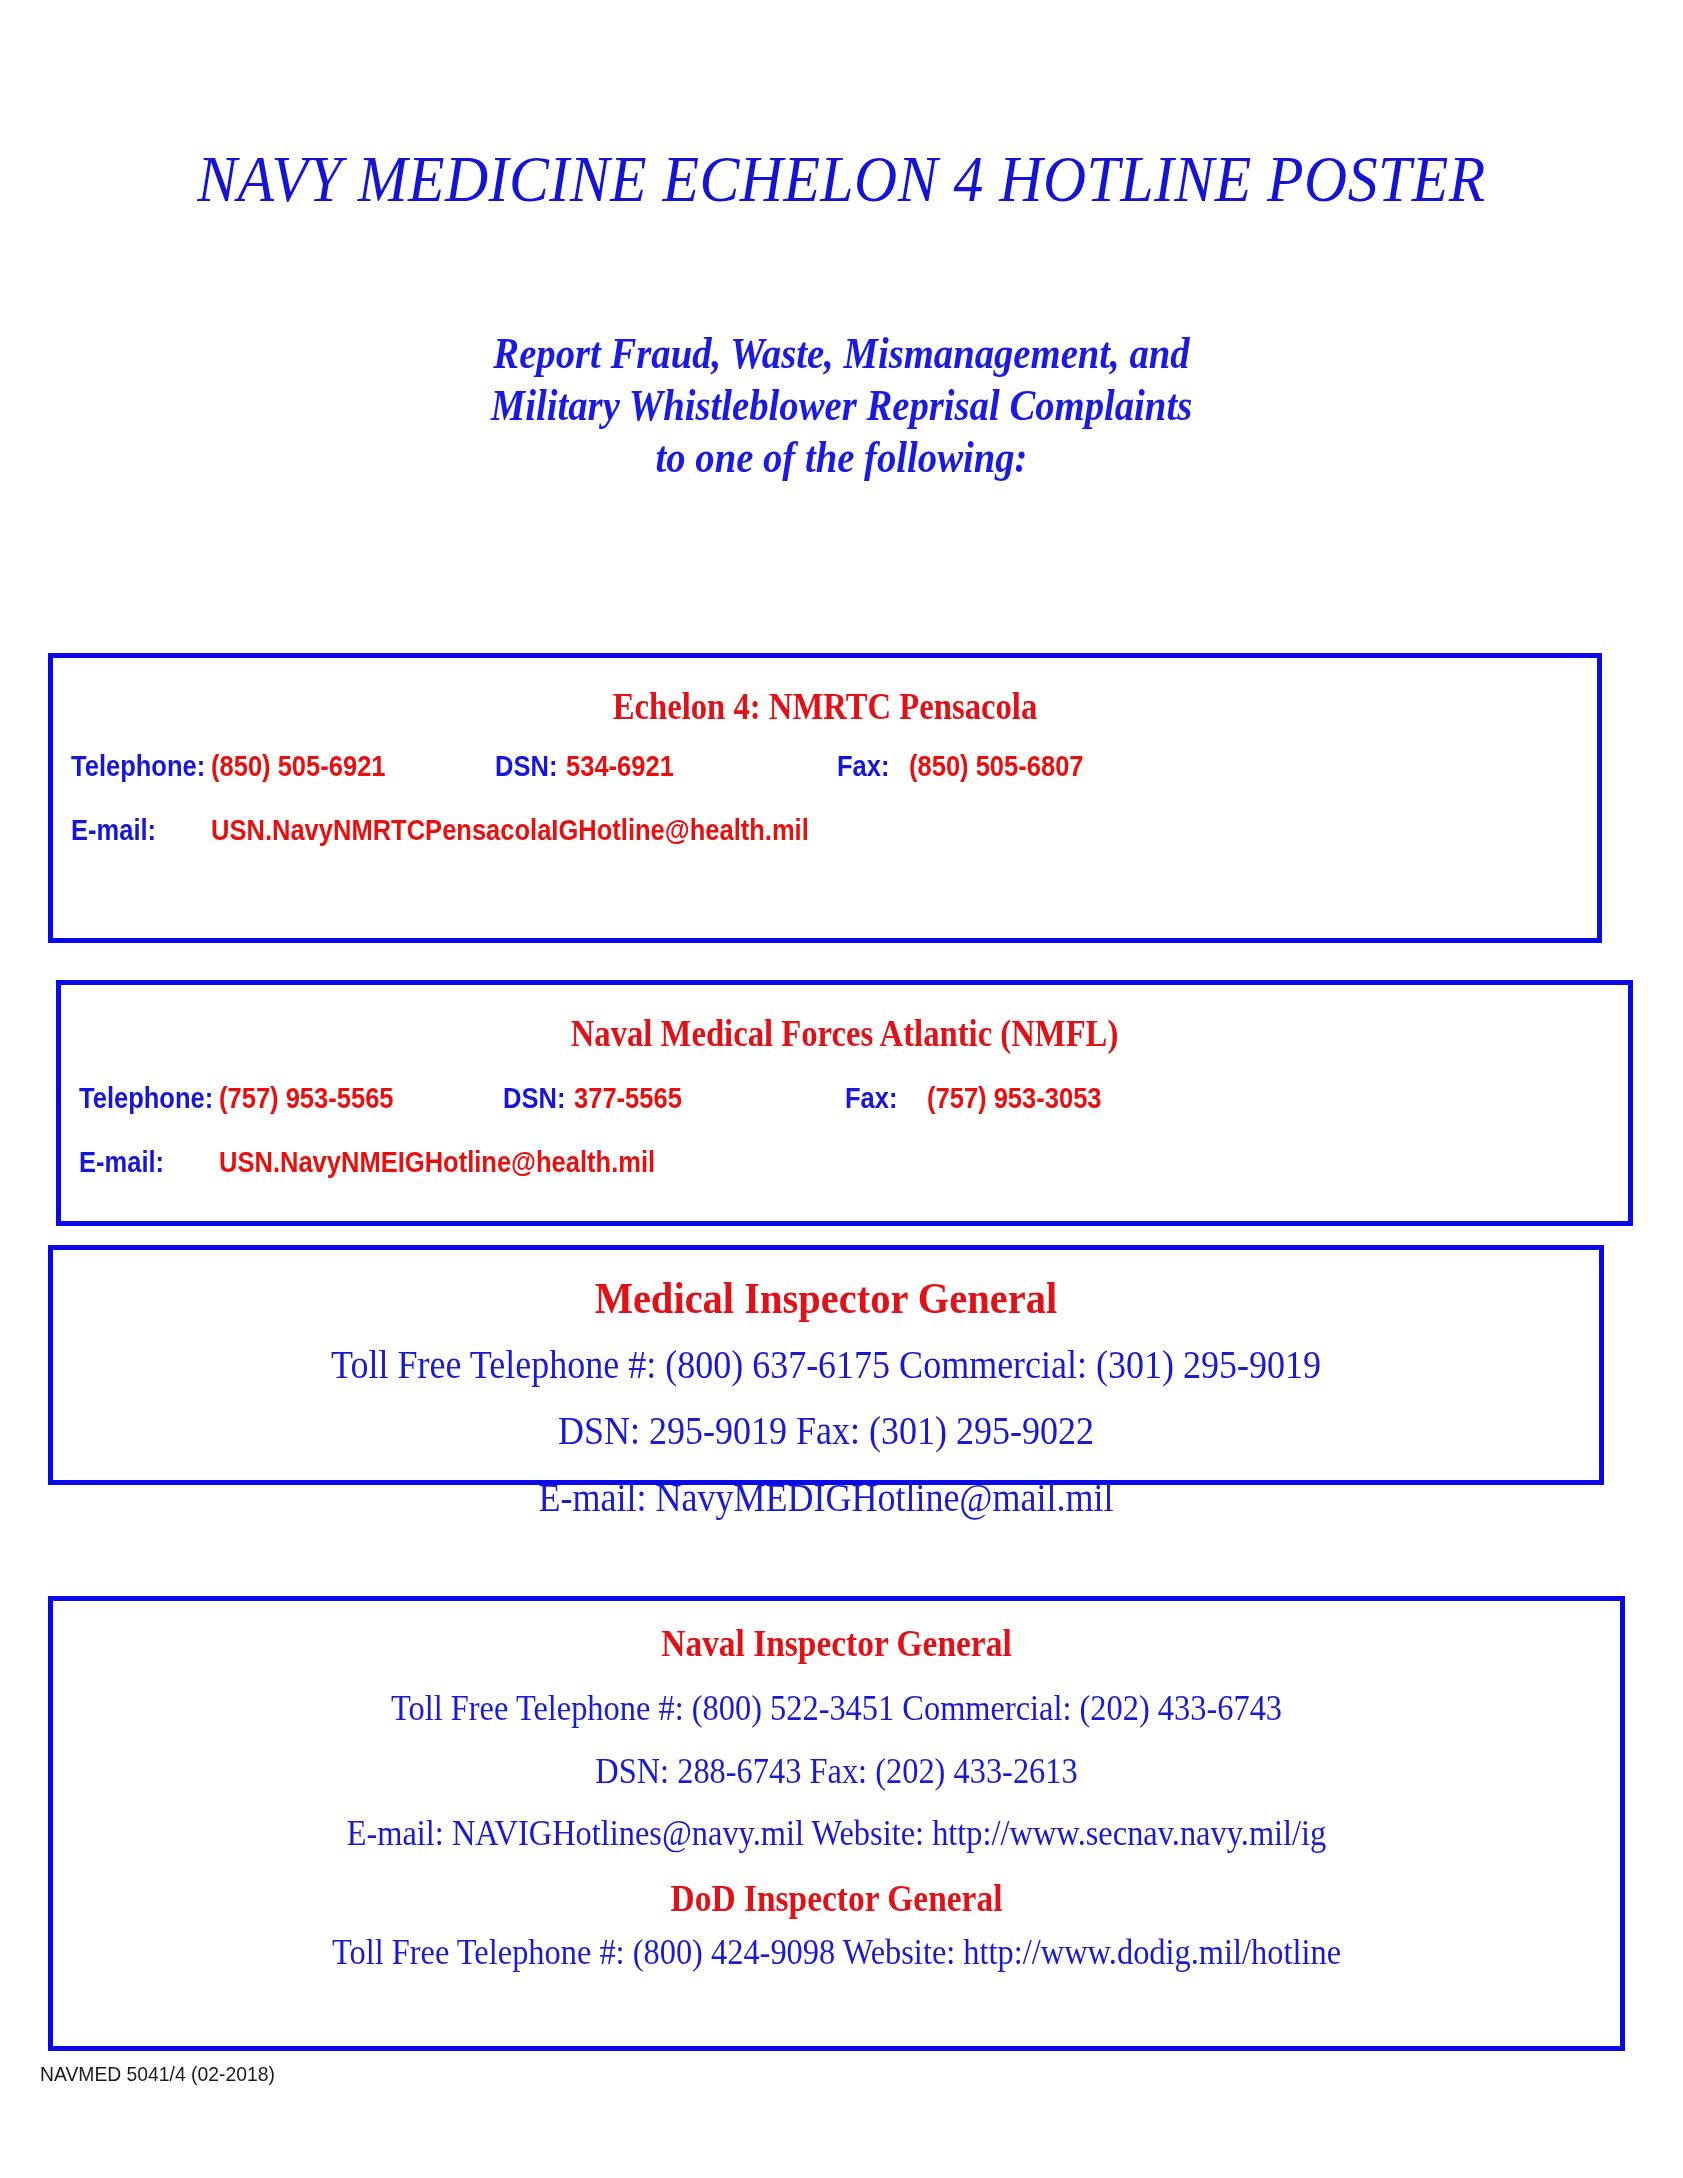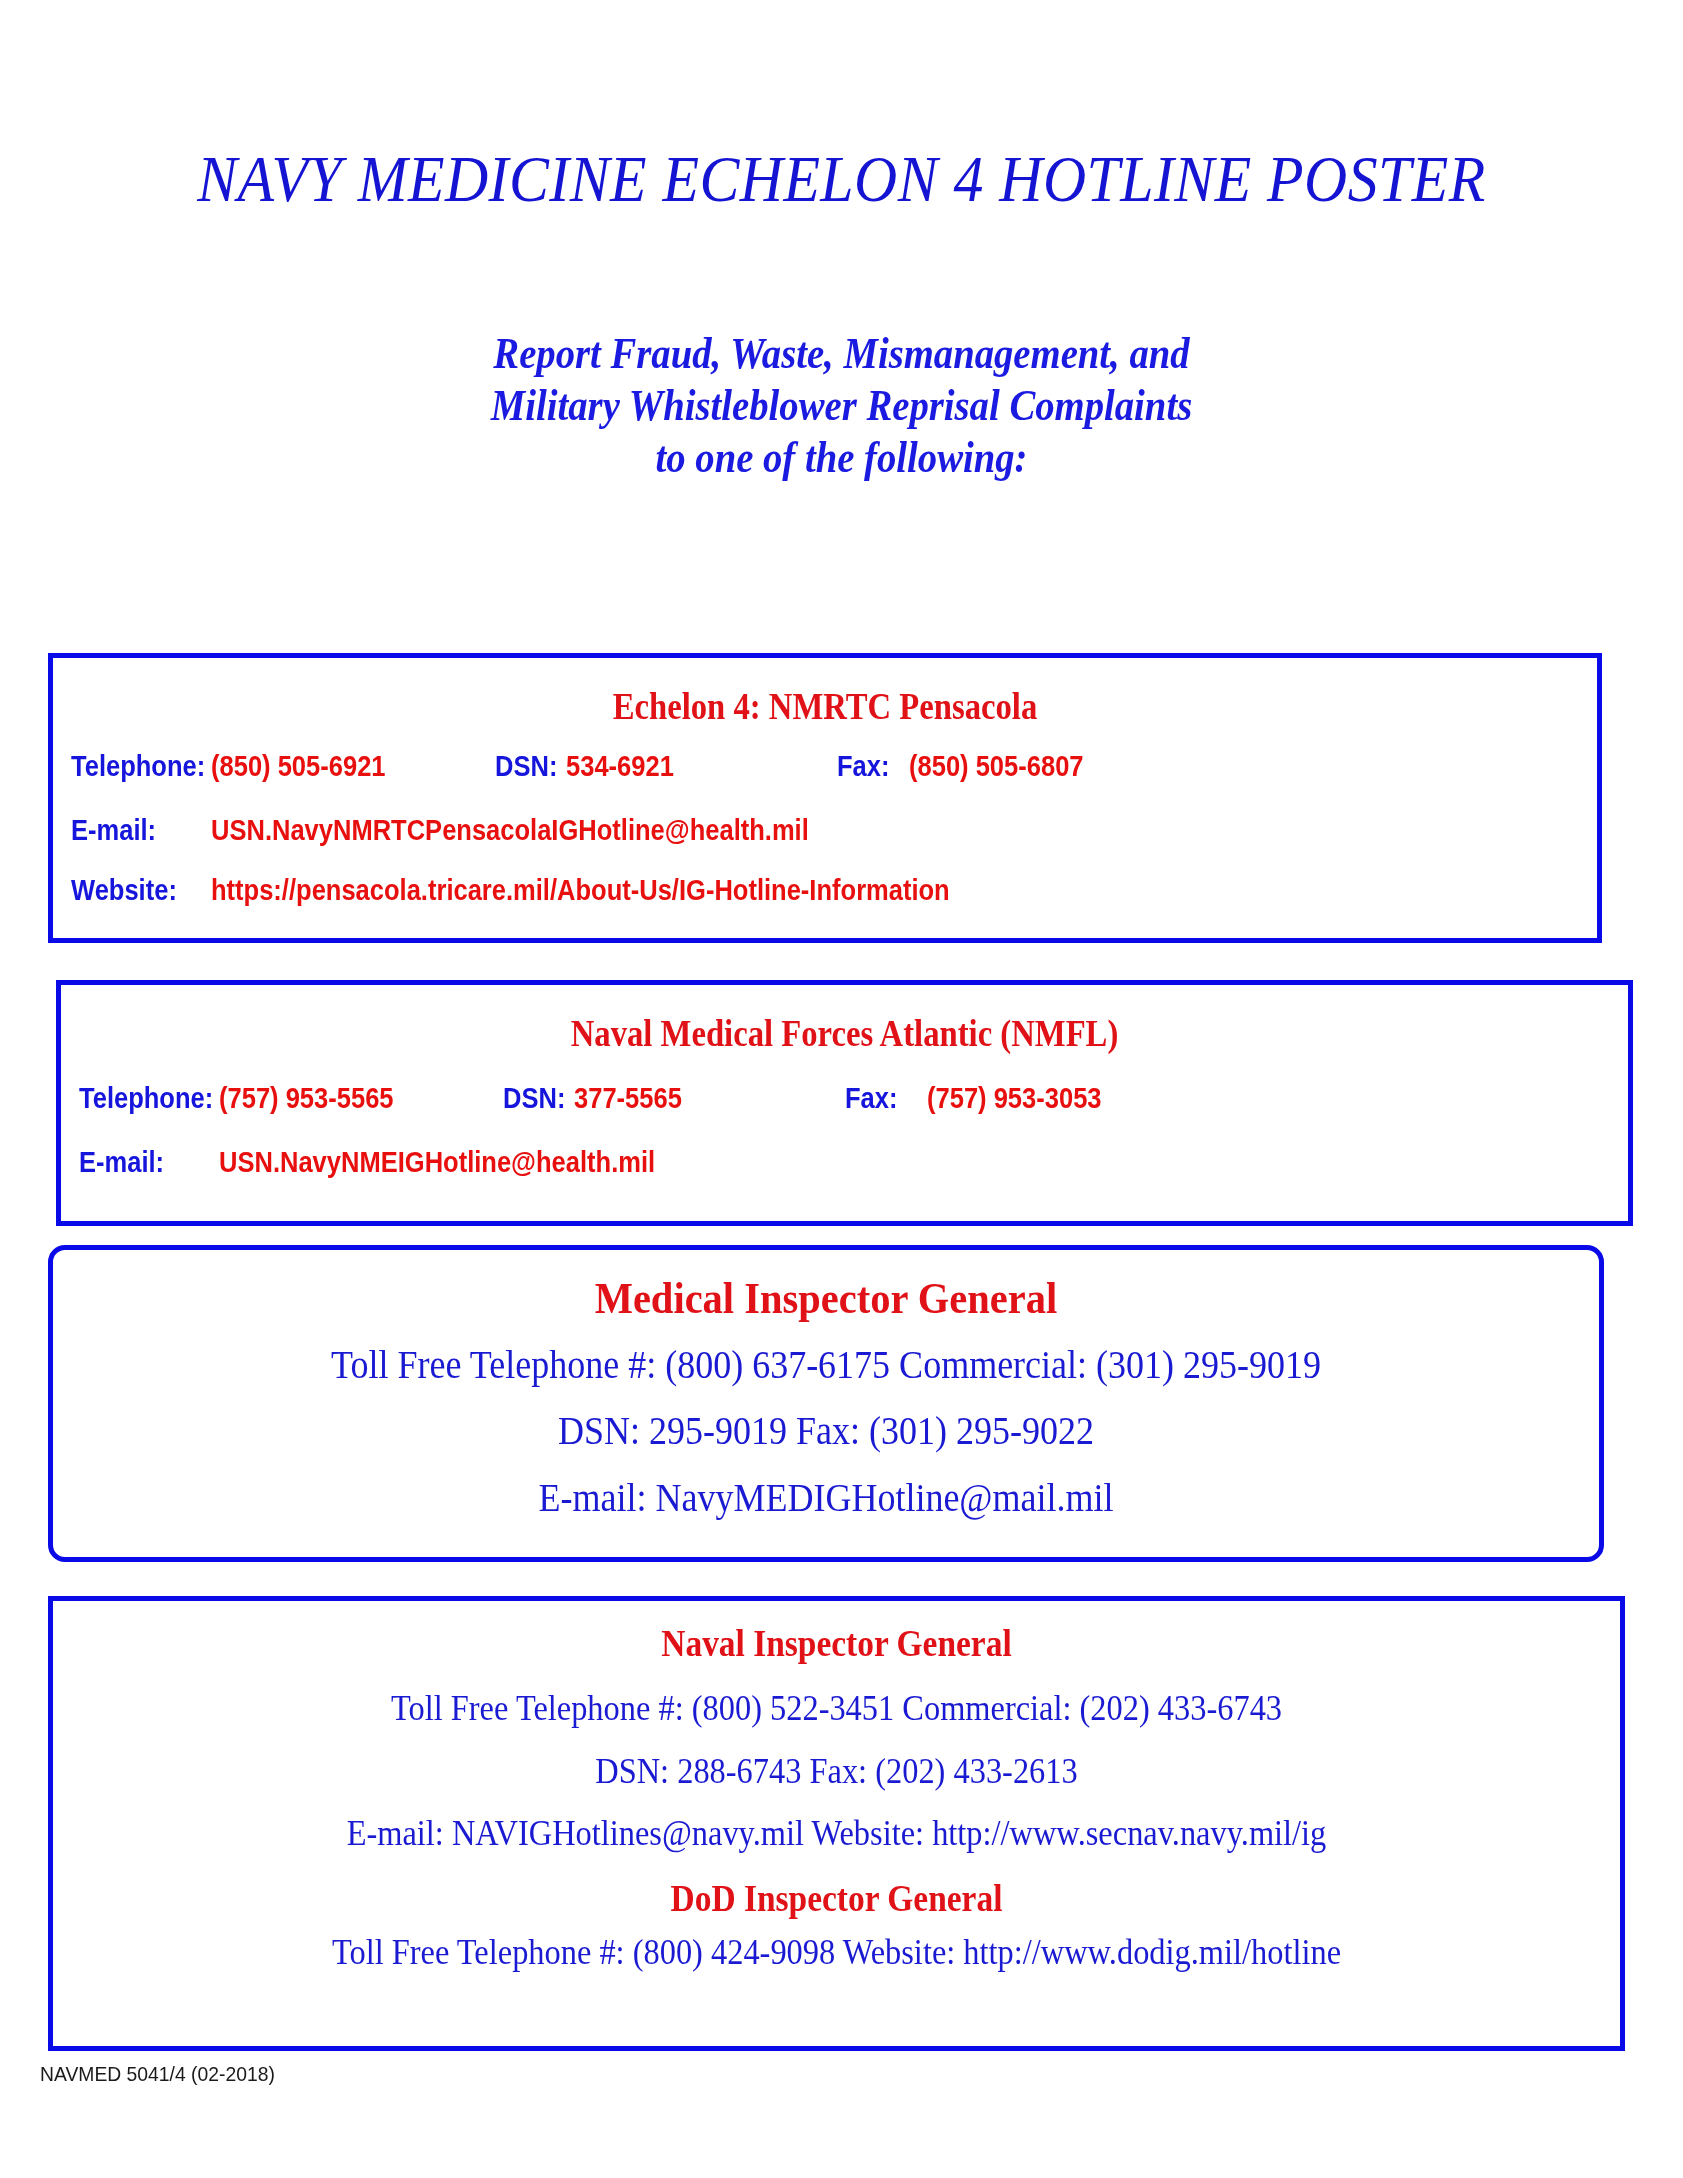--- a/index.html
+++ b/index.html
@@ -60,21 +60,21 @@
   
   .box {
     position: absolute;
     box-sizing: border-box;
     border: 5px solid #0a0ae8;
     background: #ffffff;
   }
 
   #box-pensacola { left: 48px;  top: 653px;  width: 1554px; height: 290px; }
   #box-nmfl      { left: 56px;  top: 980px;  width: 1577px; height: 246px; }
-  #box-medig     { left: 48px;  top: 1245px; width: 1556px; height: 317px; border-radius: 17px; }
+  #box-medig     { left: 48px;  top: 1245px; width: 1556px; height: 240px; }
   #box-navalig   { left: 48px;  top: 1596px; width: 1577px; height: 455px; }
 
   .box-heading {
     text-align: center;
     color: #e01217;
     font-family: "Liberation Serif", "DejaVu Serif", serif;
     font-weight: bold;
     white-space: nowrap;
   }
 
@@ -170,24 +170,20 @@
       <span class="fld val" style="left:513px;">534-6921</span>
       <span class="fld lbl" style="left:784px;">Fax:</span>
       <span class="fld val" style="left:856px;">(850) 505-6807</span>
     </div>
 
     <div class="contact-row" style="top:156px; height:40px;">
       <span class="fld lbl" style="left:18px;">E-mail:</span>
       <span class="fld val" style="left:158px;">USN.NavyNMRTCPensacolaIGHotline@health.mil</span>
     </div>
 
-    <div class="contact-row" style="top:216px; height:40px;">
-      <span class="fld lbl" style="left:18px;">Website:</span>
-      <span class="fld val" style="left:158px;">https://pensacola.tricare.mil/About-Us/IG-Hotline-Information</span>
-    </div>
   </div>
 
   <div class="box" id="box-nmfl">
 
     <div class="box-heading heading-cond abs" style="top:26px;">Naval Medical Forces Atlantic (NMFL)</div>
 
     <div class="contact-row" style="top:97px; height:40px;">
       <span class="fld lbl" style="left:18px;">Telephone:</span>
       <span class="fld val" style="left:158px;">(757) 953-5565</span>
       <span class="fld lbl" style="left:442px;">DSN:</span>

